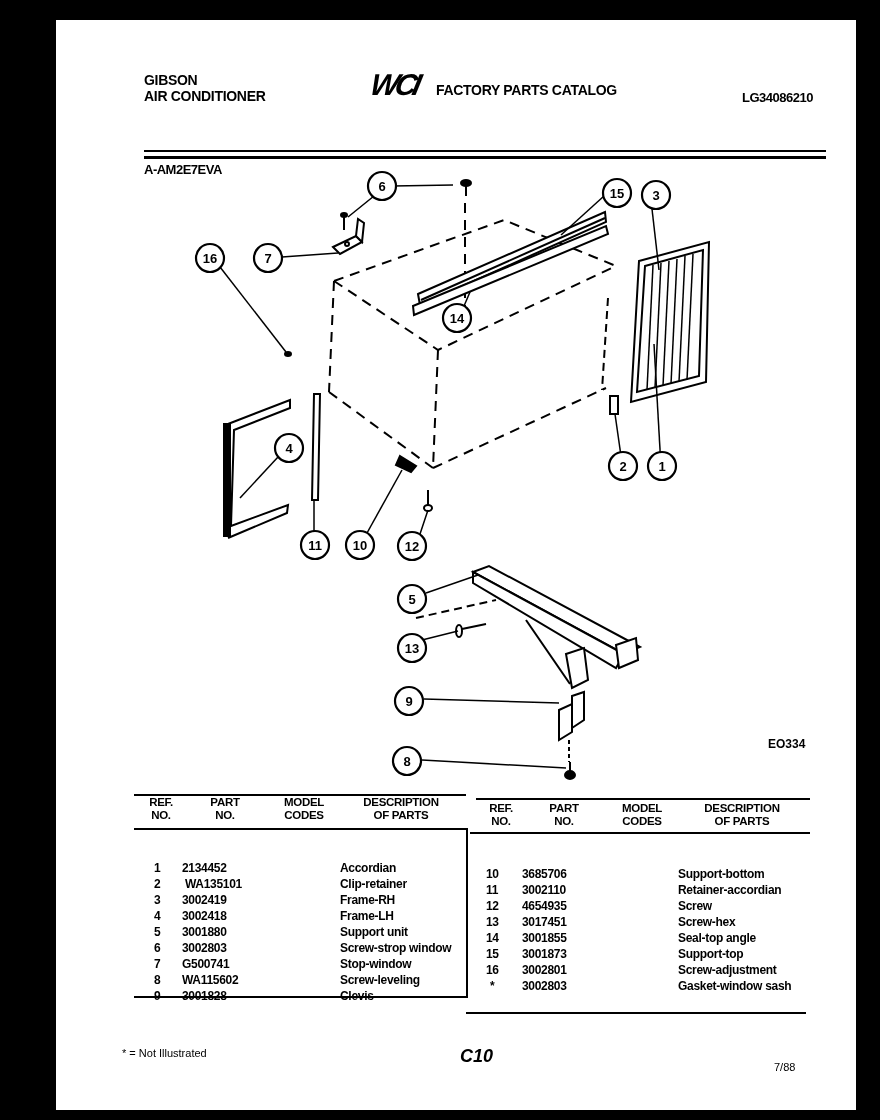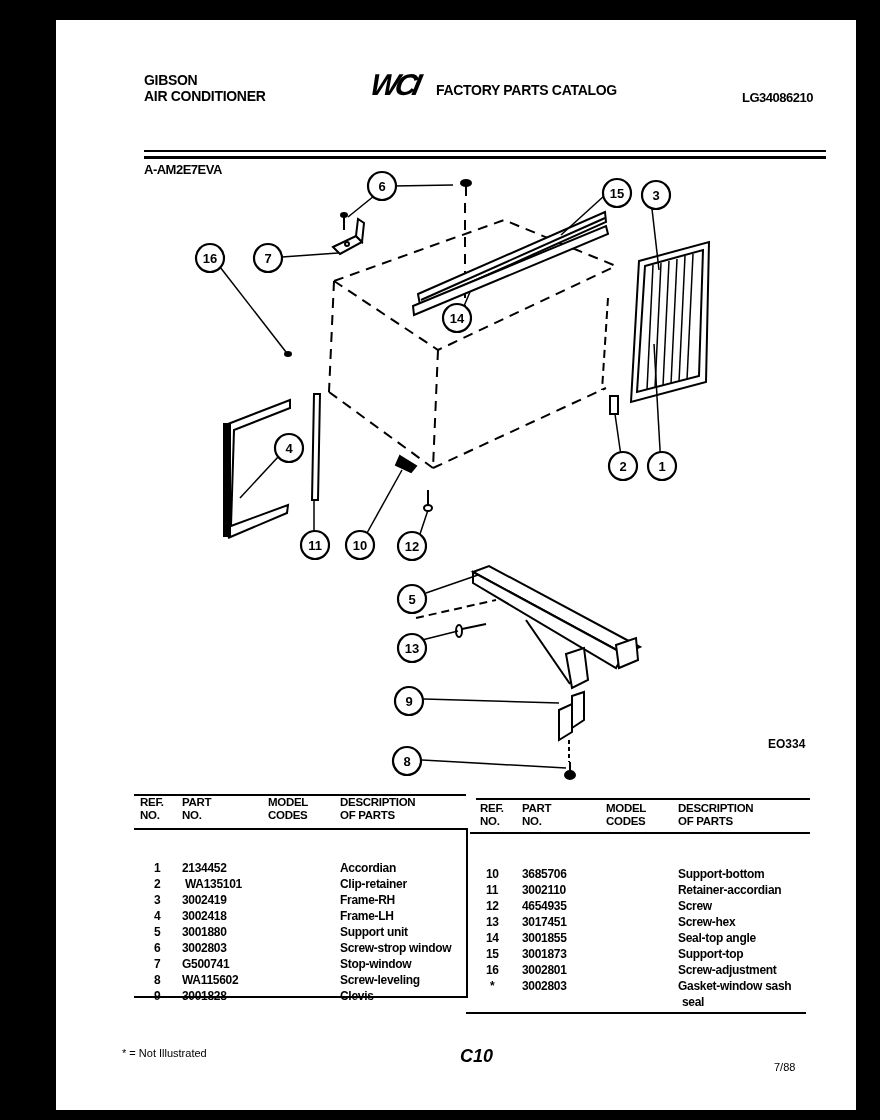--- a/index.html
+++ b/index.html
@@ -10,21 +10,21 @@
   .hdr-left { left:88px; top:52px; font-size:14px; line-height:16px; font-weight:bold; letter-spacing:-0.3px; }
   .logo { left:315px; top:48px; font-size:30px; font-weight:bold; font-style:italic; letter-spacing:-4px; transform:skewX(-12deg); }
   .catalog { left:380px; top:62px; font-size:14px; font-weight:bold; letter-spacing:-0.3px; }
   .docnum { left:686px; top:70px; font-size:13px; font-weight:bold; letter-spacing:-0.5px; }
   .rule1 { left:88px; top:130px; width:682px; height:2px; background:#000; }
   .rule2 { left:88px; top:136px; width:682px; height:3px; background:#000; }
   .model { left:88px; top:142px; font-size:13px; font-weight:bold; letter-spacing:-0.5px; }
   .diagram { left:0; top:0; width:800px; height:790px; }
   .ecode { left:712px; top:717px; font-size:12px; font-weight:bold;text-align:right; }
   table.parts { position:absolute; border-collapse:collapse; font-size:12px; font-weight:bold; letter-spacing:-0.3px; }
-  table.parts th { text-align:left; font-size:11.5px; line-height:13px; padding:0; vertical-align:top; }
+  table.parts th { text-align:center; font-size:11.5px; line-height:13px; padding:0; vertical-align:top; }
   table.parts td { padding:0; line-height:16px; white-space:nowrap; }
   .t-left { left:84px; top:776px; width:322px; }
   .t-right { left:424px; top:782px; width:326px; }
   .hline { position:absolute; background:#000; }
   .vline { position:absolute; background:#000; width:2px; }
   .footnote { left:66px; top:1027px; font-size:11px; font-weight:normal; }
   .pageno { left:404px; top:1026px; font-size:18px; font-weight:bold; font-style:italic; }
   .date { left:718px; top:1041px; font-size:11px; font-weight:normal; }
   .callout circle { fill:#fff; stroke:#000; stroke-width:2.2; }
   .callout text { font-family:"Liberation Sans", sans-serif; font-weight:bold; font-size:13px; text-anchor:middle; }
@@ -370,25 +370,19 @@
           <td>3002801</td>
           <td></td>
           <td>Screw-adjustment</td>
         </tr>
       <tr>
           <td style="padding-left:10px">*</td>
           <td>3002803</td>
           <td></td>
           <td>Gasket-window sash</td>
         </tr>
-      <tr>
-          <td></td>
-          <td></td>
-          <td></td>
-          <td style="padding-left:4px">seal</td>
-        </tr>
     </tbody>
   </table>
 
   <div class="abs footnote">* = Not Illustrated</div>
   <div class="abs pageno">C10</div>
   <div class="abs date">7/88</div>
 </div>
 
 </body></html>

